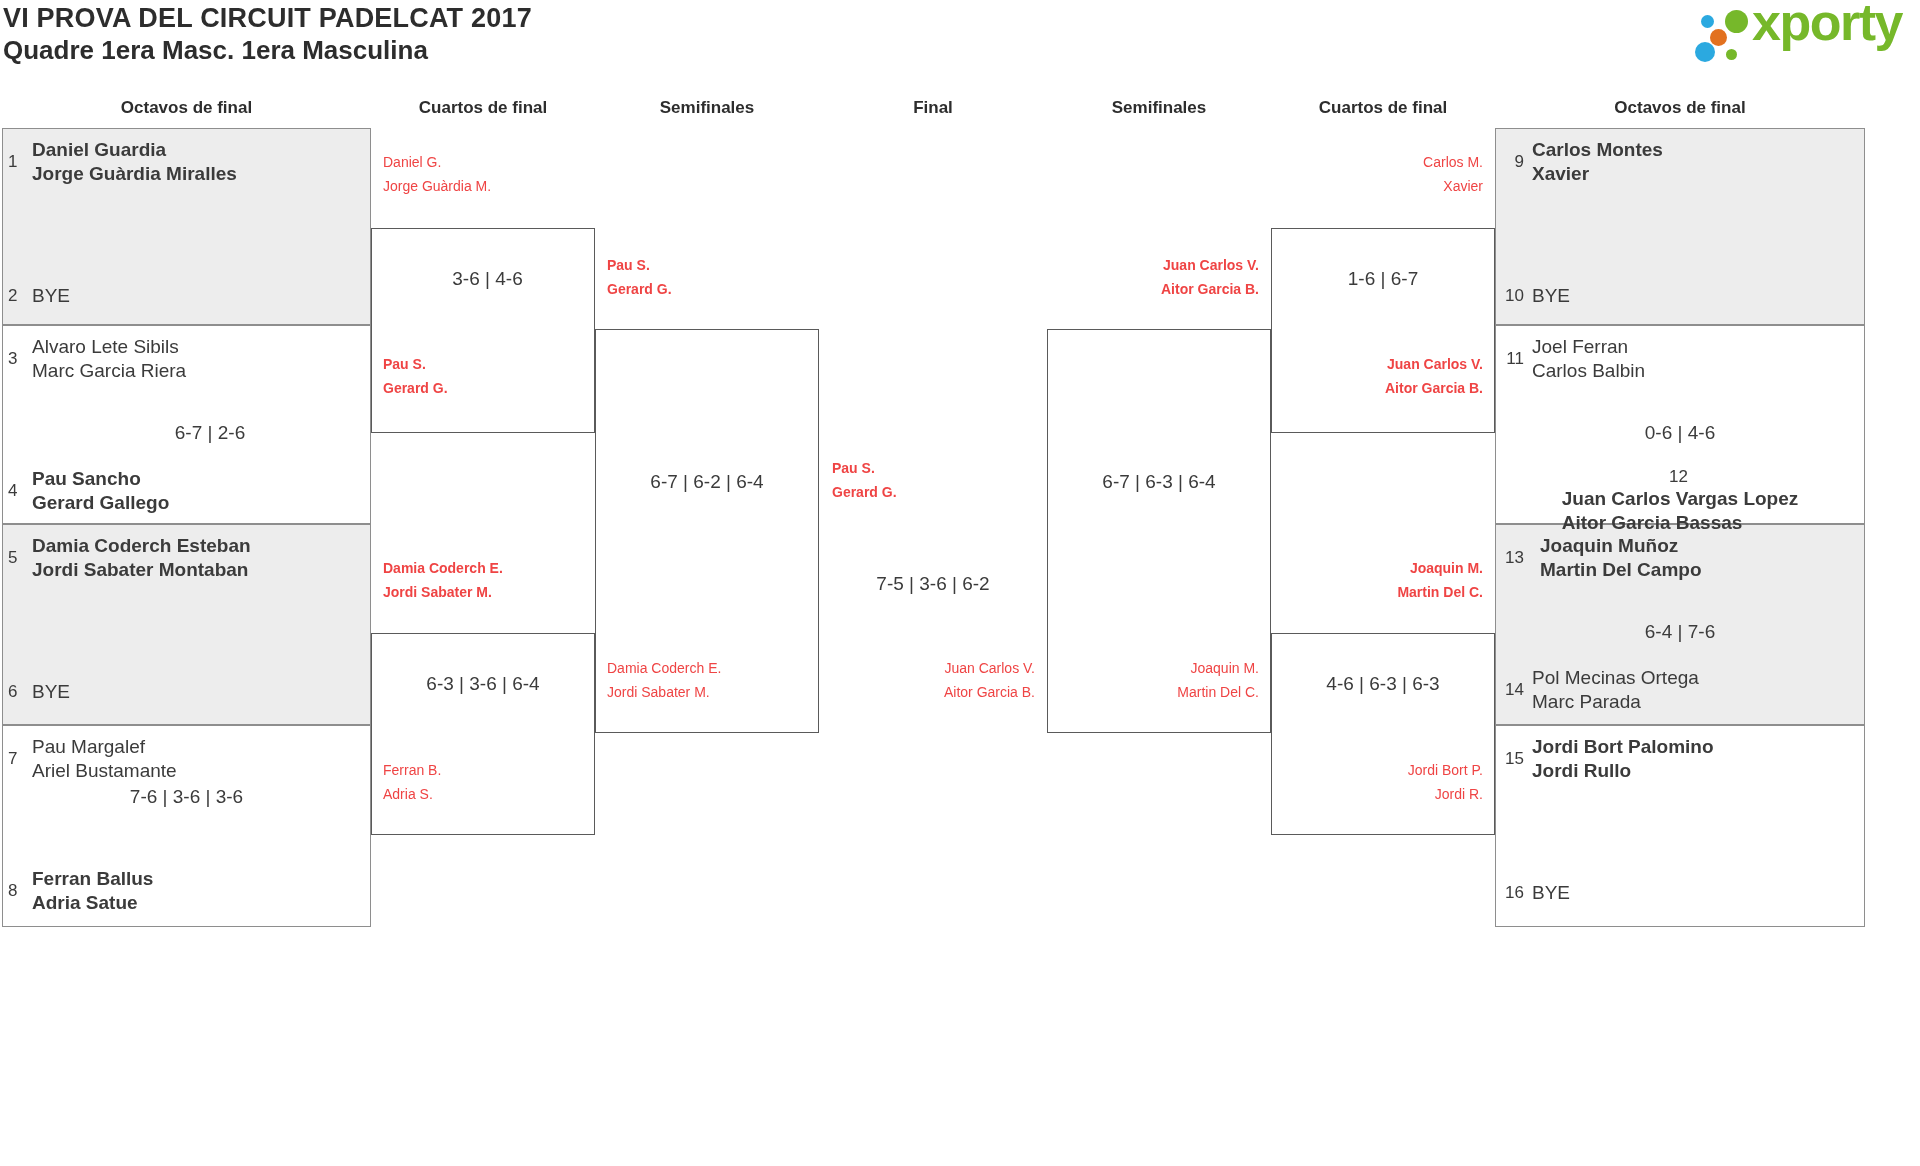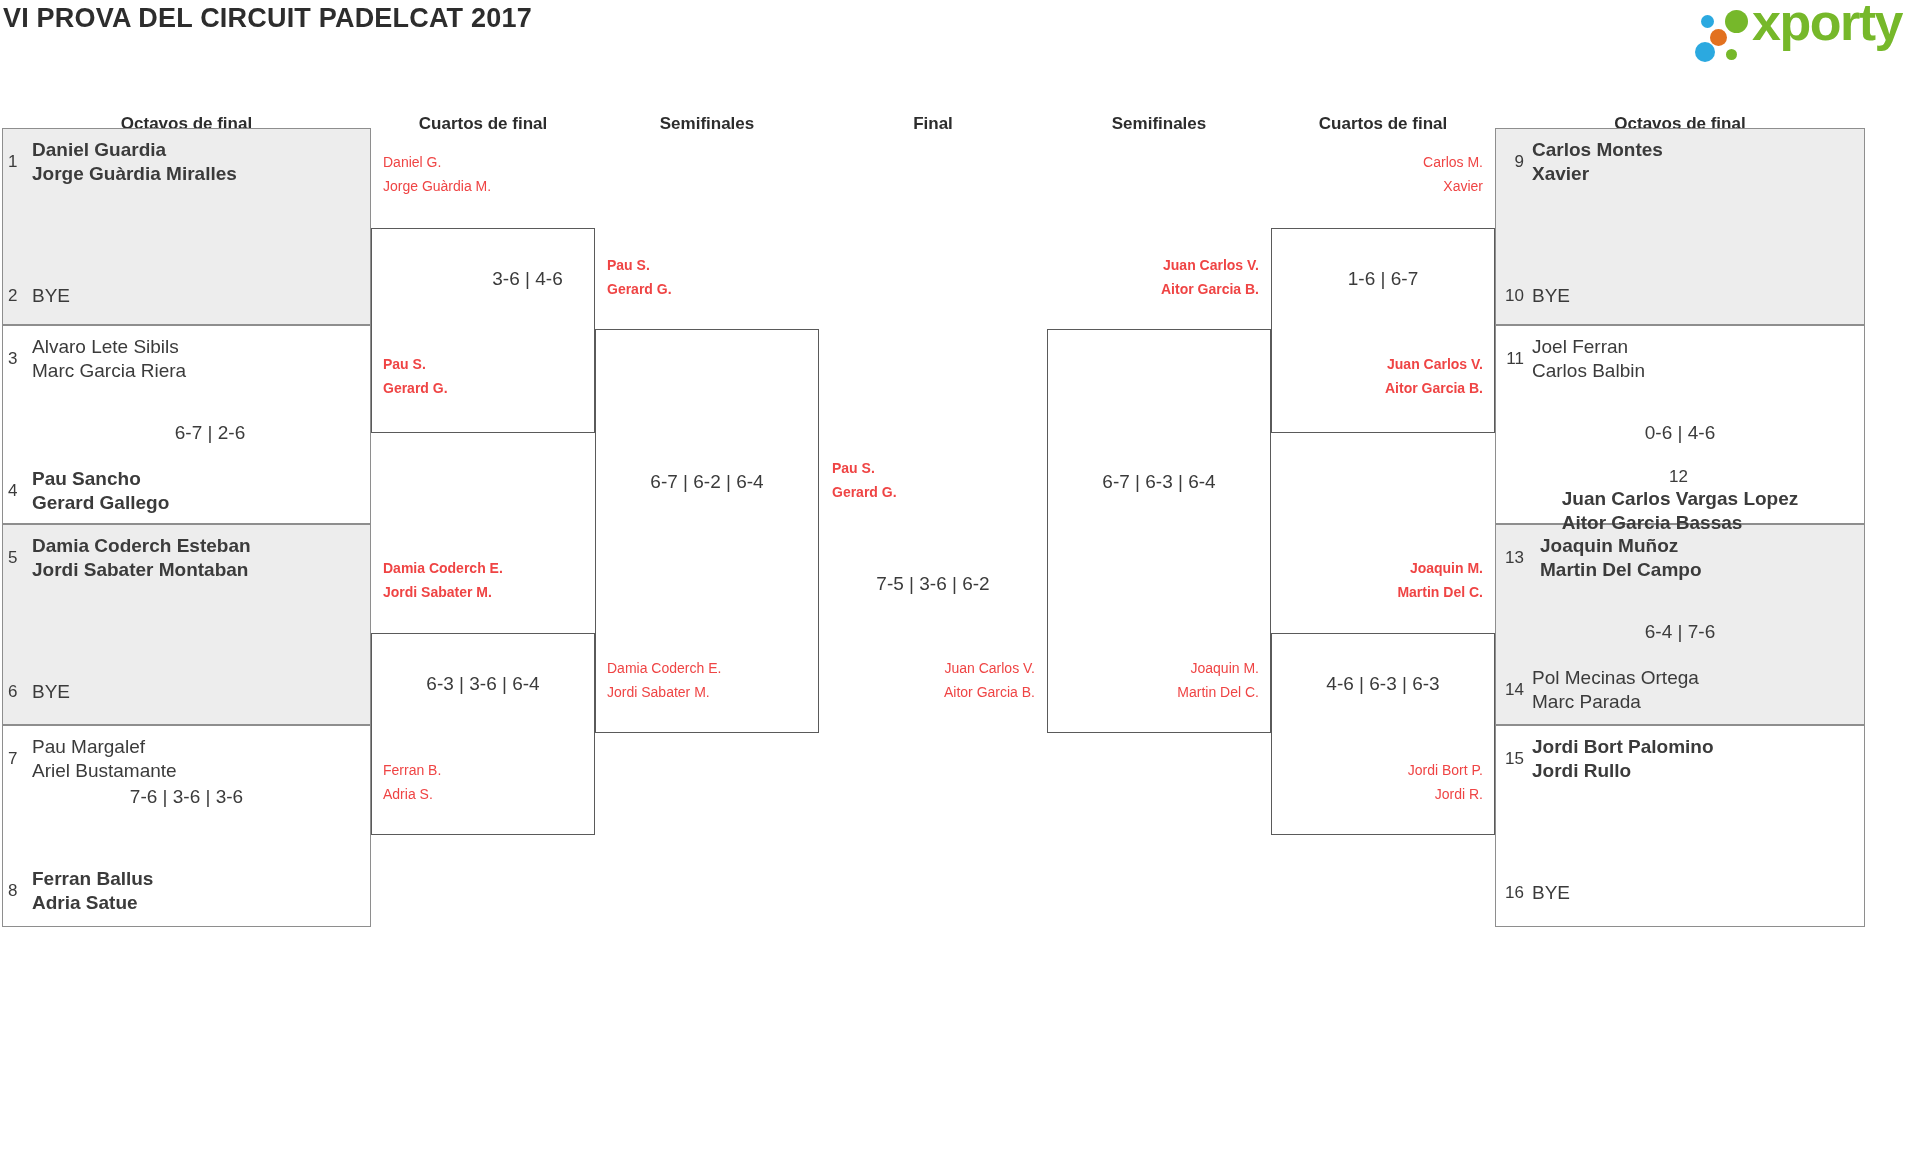--- a/index.html
+++ b/index.html
@@ -3,21 +3,21 @@
 <meta charset="utf-8">
 <style>
   * { margin:0; padding:0; box-sizing:border-box; }
   html,body { background:#ffffff; }
   body { font-family:"Liberation Sans", sans-serif; color:#3b3b3b; }
   .canvas { position:relative; width:1920px; height:1166px; background:#fff; overflow:hidden; }
 
   .title    { position:absolute; left:3px; top:3px;  font-size:27px; font-weight:700; color:#2d2d2d; letter-spacing:.2px; }
   .subtitle { position:absolute; left:3px; top:35px; font-size:26px; font-weight:700; color:#2d2d2d; }
 
-  .hdr { position:absolute; top:98px; font-size:17px; font-weight:600; color:#2d2d2d; text-align:center;margin-top:16px; }
+  .hdr { position:absolute; top:98px; font-size:17px; font-weight:600; color:#2d2d2d; text-align:center; }
 
   .obox { position:absolute; border:1px solid #8e8e8e; background:#fff; }
   .obox.shaded { background:#ededed; }
   .mbox { position:absolute; border:1px solid #5a5a5a; background:transparent; }
 
   .entry { position:absolute; display:flex; align-items:center; }
   .seed  { flex:none; font-size:17px; color:#3b3b3b; }
   .seed.l { width:16px; text-align:left; }
   .seed.r { width:24px; text-align:right; }
   .names { margin-left:8px; font-size:19px; line-height:24px; }
@@ -33,20 +33,21 @@
   .dot.green  { background:#76b82a; }
   .dot.orange { background:#e2711f; }
   .logo-text { position:absolute; left:62px; top:-8px; font-size:52px; font-weight:800; letter-spacing:-1.5px; color:#76b82a; }
 </style>
 </head>
 <body>
 
 <div class="canvas">
 
   <div class="title">VI PROVA DEL CIRCUIT PADELCAT 2017</div>
+  <div class="subtitle">Quadre 1era Masc. 1era Masculina</div>
 
   <div class="logo">
     <span class="dot blue" style="left:11px;top:15px;width:13px;height:13px;"></span>
     <span class="dot green" style="left:35px;top:10px;width:23px;height:23px;"></span>
     <span class="dot orange" style="left:20px;top:29px;width:17px;height:17px;"></span>
     <span class="dot blue" style="left:5px;top:42px;width:20px;height:20px;"></span>
     <span class="dot green" style="left:36px;top:49px;width:11px;height:11px;"></span>
     <span class="logo-text">xporty</span>
   </div>
 
@@ -192,21 +193,21 @@
     <span class="seed r">16</span>
     <div class="names">
         <div>BYE</div>
       </div>
   </div>
 
   <div class="team" style="left:383px;top:150px;">
     <div>Daniel G.</div>
     <div>Jorge Guàrdia M.</div>
   </div>
-  <div class="score" style="left:371px;top:268px;width:233px;margin-left:40px;">3-6 | 4-6</div>
+  <div class="score" style="left:371px;top:268px;width:233px;">3-6 | 4-6</div>
   <div class="team bold" style="left:383px;top:352px;">
     <div>Pau S.</div>
     <div>Gerard G.</div>
   </div>
 
   <div class="team bold" style="left:383px;top:556px;">
     <div>Damia Coderch E.</div>
     <div>Jordi Sabater M.</div>
   </div>
   <div class="score" style="left:371px;top:673px;width:224px;">6-3 | 3-6 | 6-4</div>

